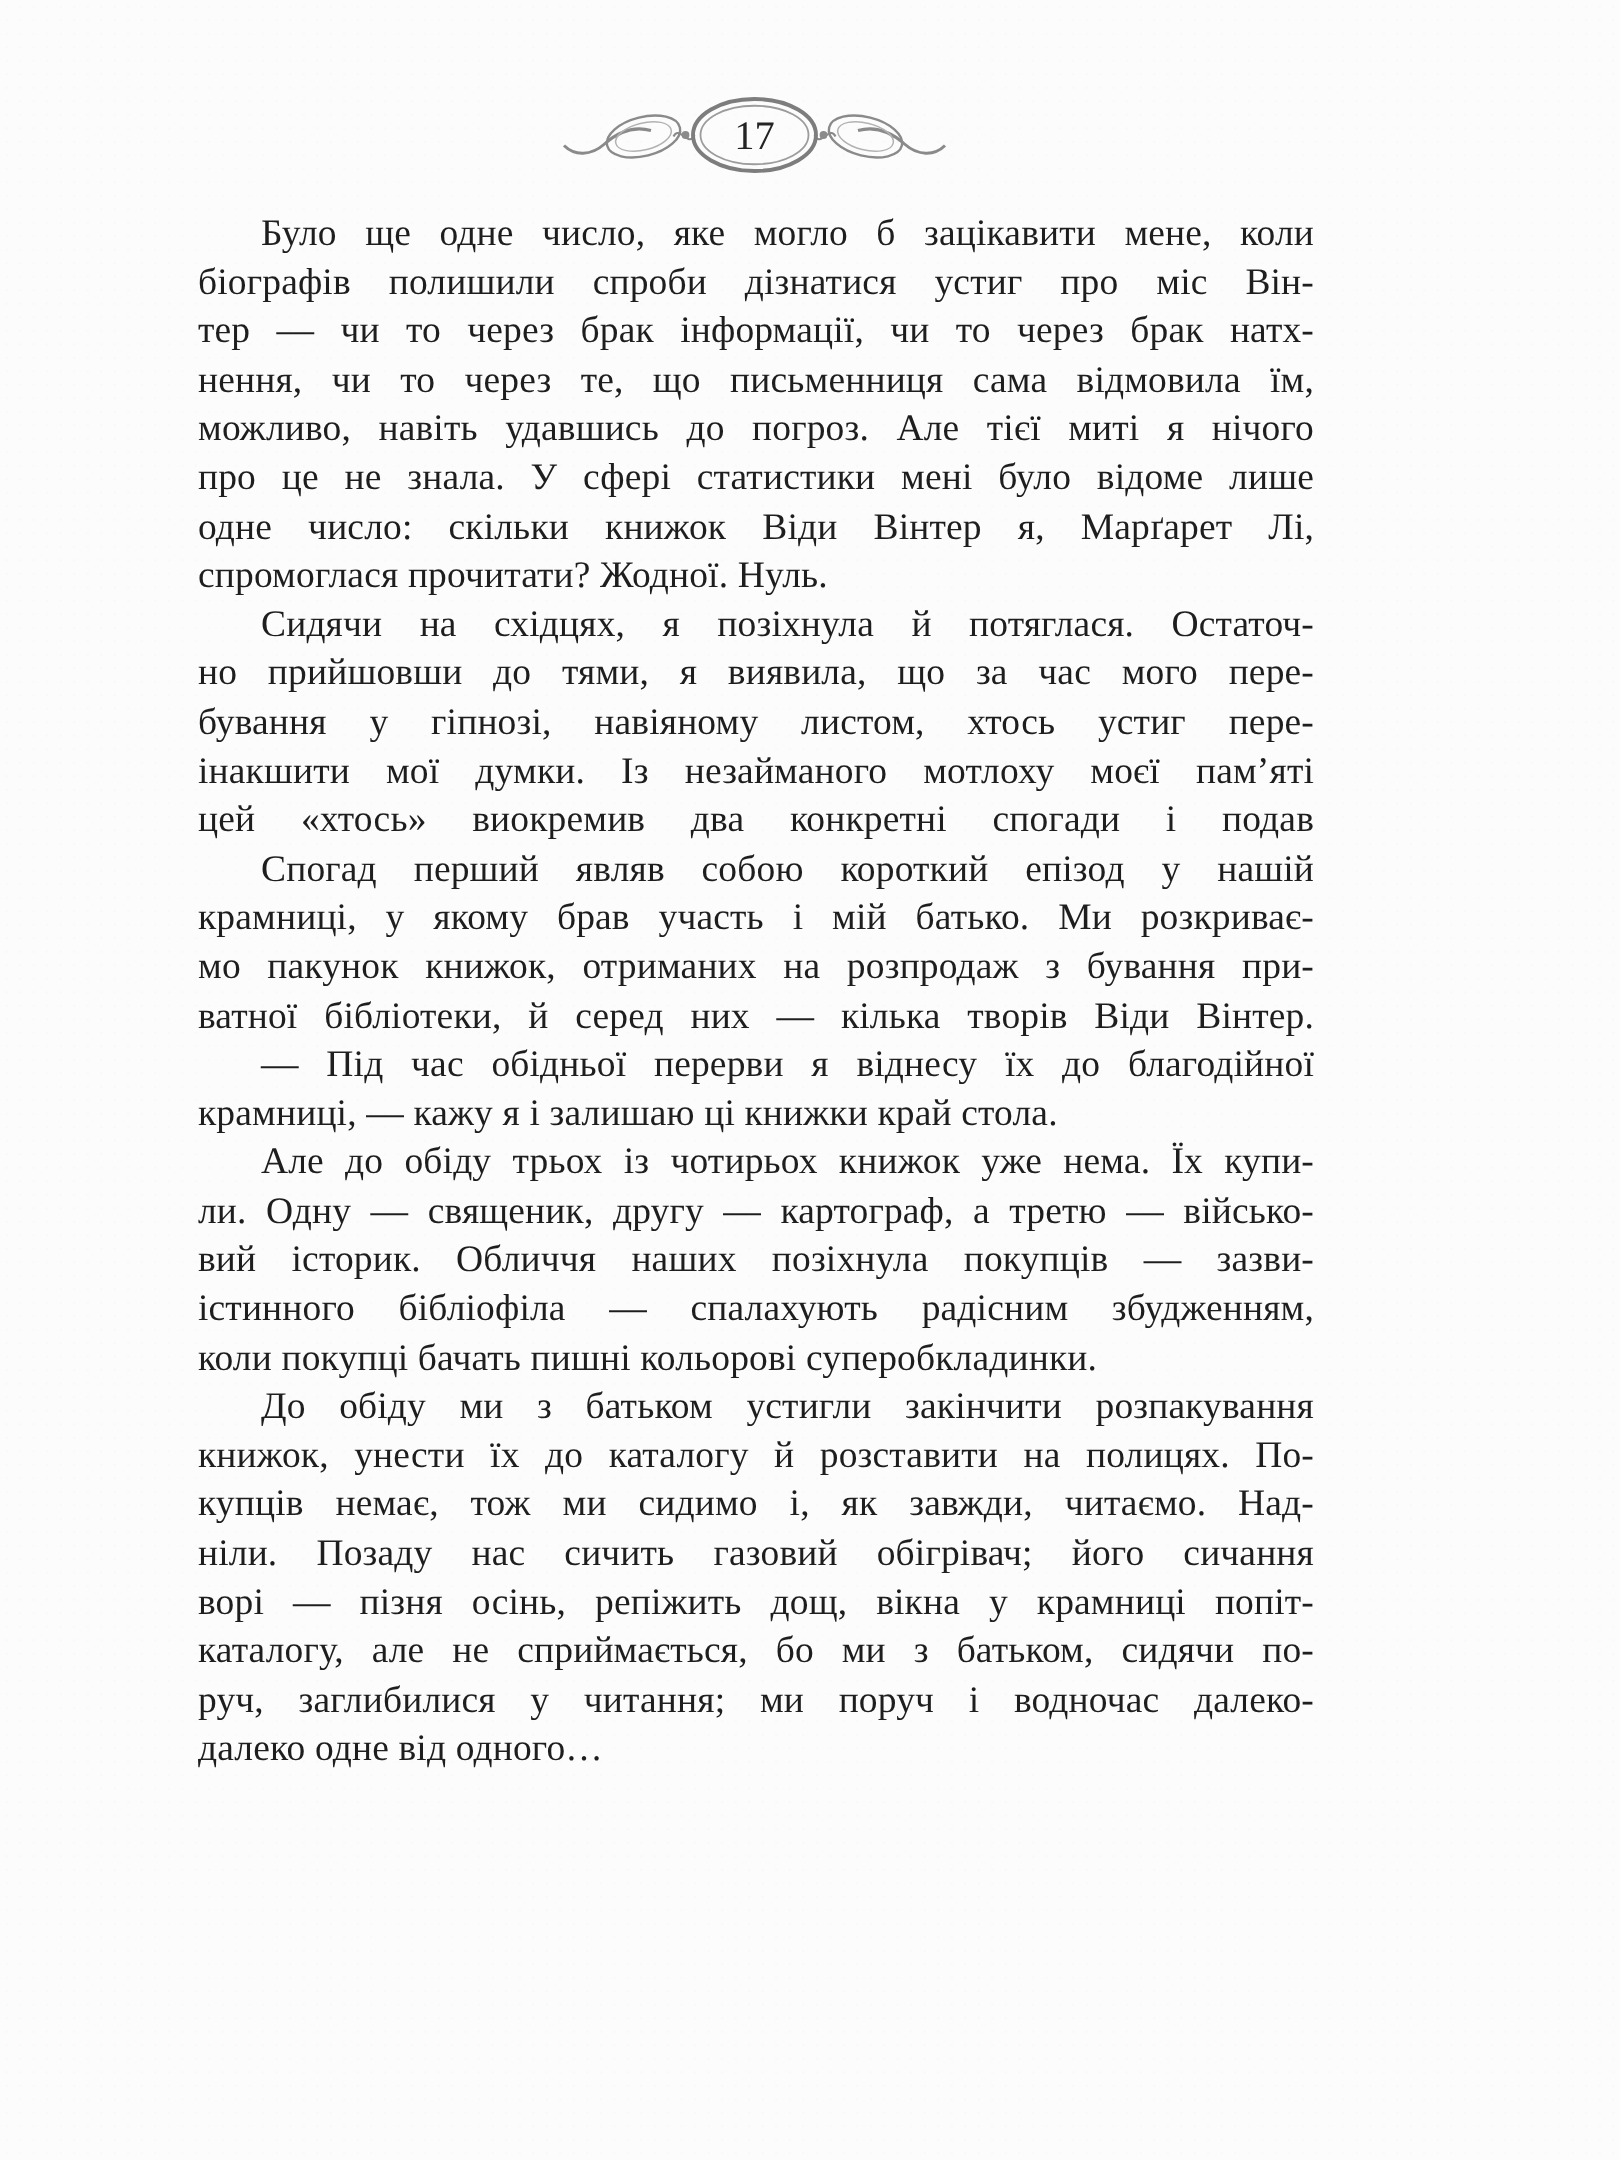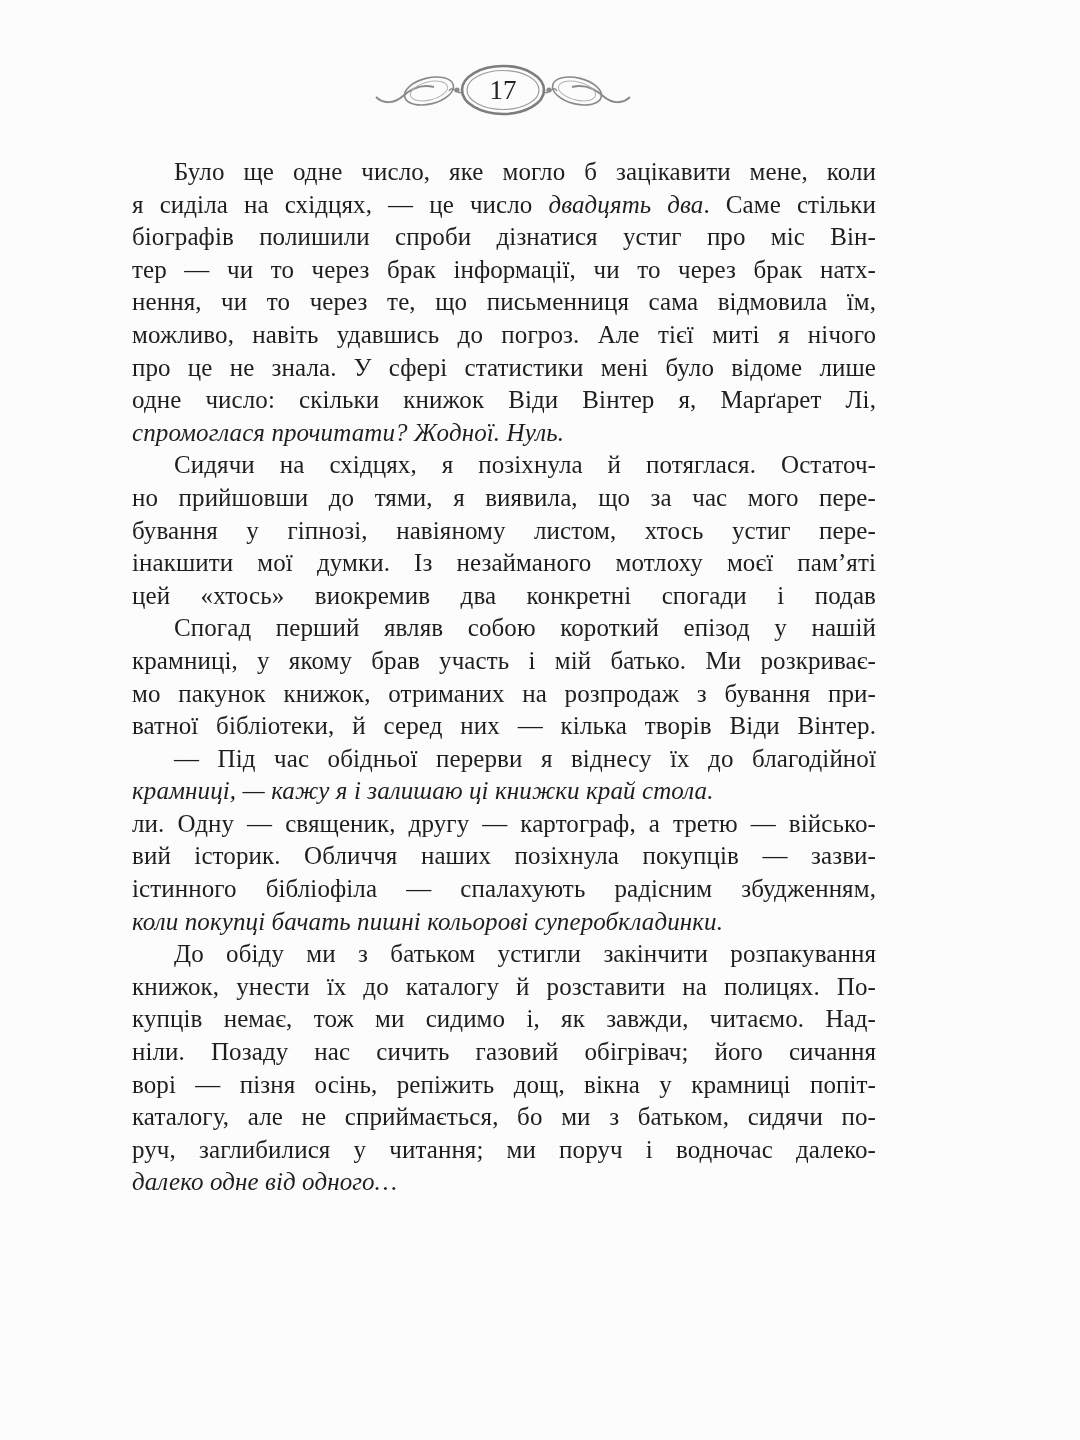--- a/index.html
+++ b/index.html
@@ -25,39 +25,39 @@
 
   .ornament text {
     font-family: "Liberation Serif", "DejaVu Serif", serif;
     font-size: 27px;
     fill: #242424;
   }
 
   main.page-text {
     position: absolute;
     left: 132px;
-    top: 156px;
+    top: 140px;
     width: 744px;
   }
 
   p.para {
     margin: 0;
     font-size: 25px;
     line-height: 32.6px;
     letter-spacing: 0.1px;
   }
 
   .line {
     display: block;
     text-align: justify;
     text-align-last: justify;
     white-space: normal;
   }
   .line.first { text-indent: 42px; }
-  .line.last  { text-align-last: left; font-style: italic; }
+  .line.last  { text-align-last: left; }
 
   em { font-style: italic; }
 </style>
 </head>
 <body>
 
 <svg class="ornament" viewBox="0 0 260 60" aria-hidden="true">
   <g fill="none" stroke="#8a8a8a">
     <g id="flourish-left">
       <path d="M3,37 C10,44 21,44 30,36 C40,27 50,24 61,27" stroke-width="2"></path>
@@ -69,21 +69,20 @@
     <use href="#flourish-left" transform="translate(260 0) scale(-1 1)"></use>
     <ellipse cx="130" cy="30" rx="41" ry="24" stroke="#7d7d7d" stroke-width="2.6"></ellipse>
     <ellipse cx="130" cy="30" rx="36" ry="19.5" stroke="#9c9c9c" stroke-width="1.2"></ellipse>
   </g>
   <text x="130" y="39" text-anchor="middle" stroke="none">17</text>
 </svg>
 
 <main class="page-text">
     <p class="para">
       <span class="line first"><span>Було ще одне число, яке могло б зацікавити мене, коли</span></span>
-      <span class="line"><span>я сиділа на східцях, — це число </span><em>двадцять два</em><span>. Саме стільки</span></span>
       <span class="line"><span>біографів полишили спроби дізнатися устиг про міс Він-</span></span>
       <span class="line"><span>тер — чи то через брак інформації, чи то через брак натх-</span></span>
       <span class="line"><span>нення, чи то через те, що письменниця сама відмовила їм,</span></span>
       <span class="line"><span>можливо, навіть удавшись до погроз. Але тієї миті я нічого</span></span>
       <span class="line"><span>про це не знала. У сфері статистики мені було відоме лише</span></span>
       <span class="line"><span>одне число: скільки книжок Віди Вінтер я, Марґарет Лі,</span></span>
       <span class="line last"><span>спромоглася прочитати? Жодної. Нуль.</span></span>
     </p>
     <p class="para">
       <span class="line first"><span>Сидячи на східцях, я позіхнула й потяглася. Остаточ-</span></span>
@@ -96,20 +95,21 @@
       <span class="line first"><span>Спогад перший являв собою короткий епізод у нашій</span></span>
       <span class="line"><span>крамниці, у якому брав участь і мій батько. Ми розкриває-</span></span>
       <span class="line"><span>мо пакунок книжок, отриманих на розпродаж з бування при-</span></span>
       <span class="line"><span>ватної бібліотеки, й серед них — кілька творів Віди Вінтер.</span></span>
     </p>
     <p class="para">
       <span class="line first"><span>— Під час обідньої перерви я віднесу їх до благодійної</span></span>
       <span class="line last"><span>крамниці, — кажу я і залишаю ці книжки край стола.</span></span>
     </p>
     <p class="para">
+      <span class="line first"><span>Але до обіду трьох із чотирьох книжок уже нема. Їх купи-</span></span>
       <span class="line"><span>ли. Одну — священик, другу — картограф, а третю — військо-</span></span>
       <span class="line"><span>вий історик. Обличчя наших позіхнула покупців — зазви-</span></span>
       <span class="line"><span>істинного бібліофіла — спалахують радісним збудженням,</span></span>
       <span class="line last"><span>коли покупці бачать пишні кольорові суперобкладинки.</span></span>
     </p>
     <p class="para">
       <span class="line first"><span>До обіду ми з батьком устигли закінчити розпакування</span></span>
       <span class="line"><span>книжок, унести їх до каталогу й розставити на полицях. По-</span></span>
       <span class="line"><span>купців немає, тож ми сидимо і, як завжди, читаємо. Над-</span></span>
       <span class="line"><span>ніли. Позаду нас сичить газовий обігрівач; його сичання</span></span>

